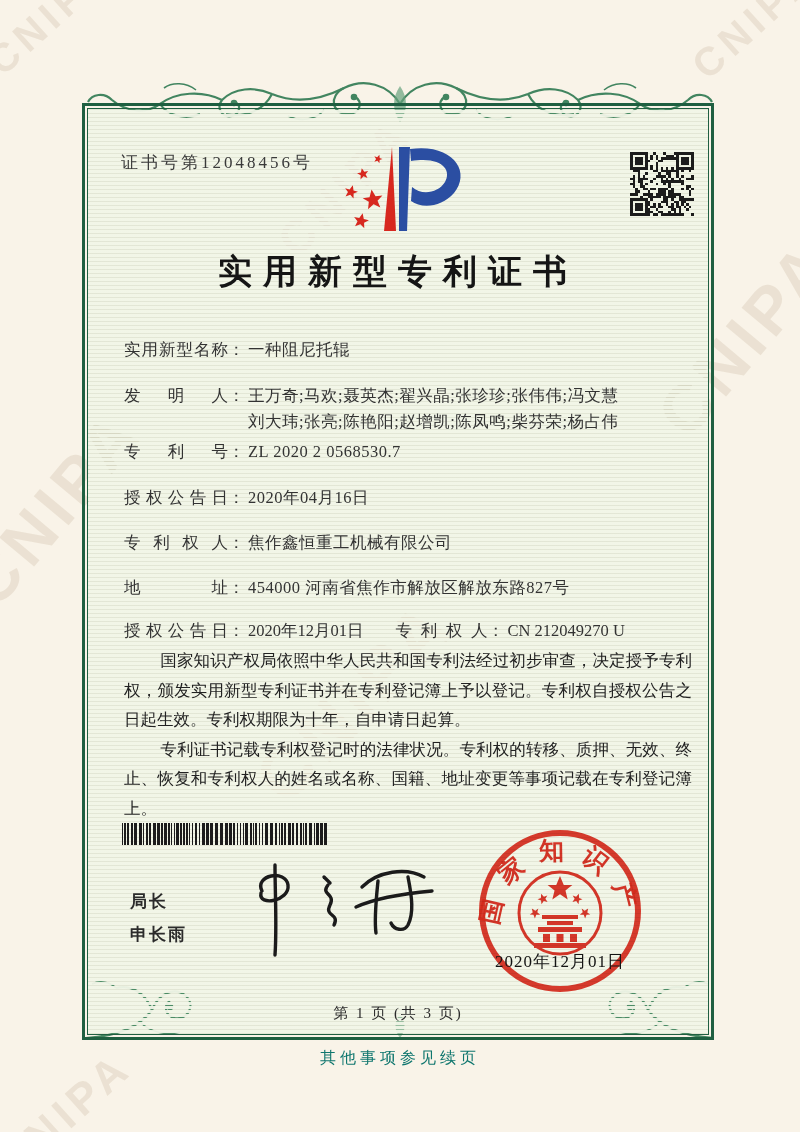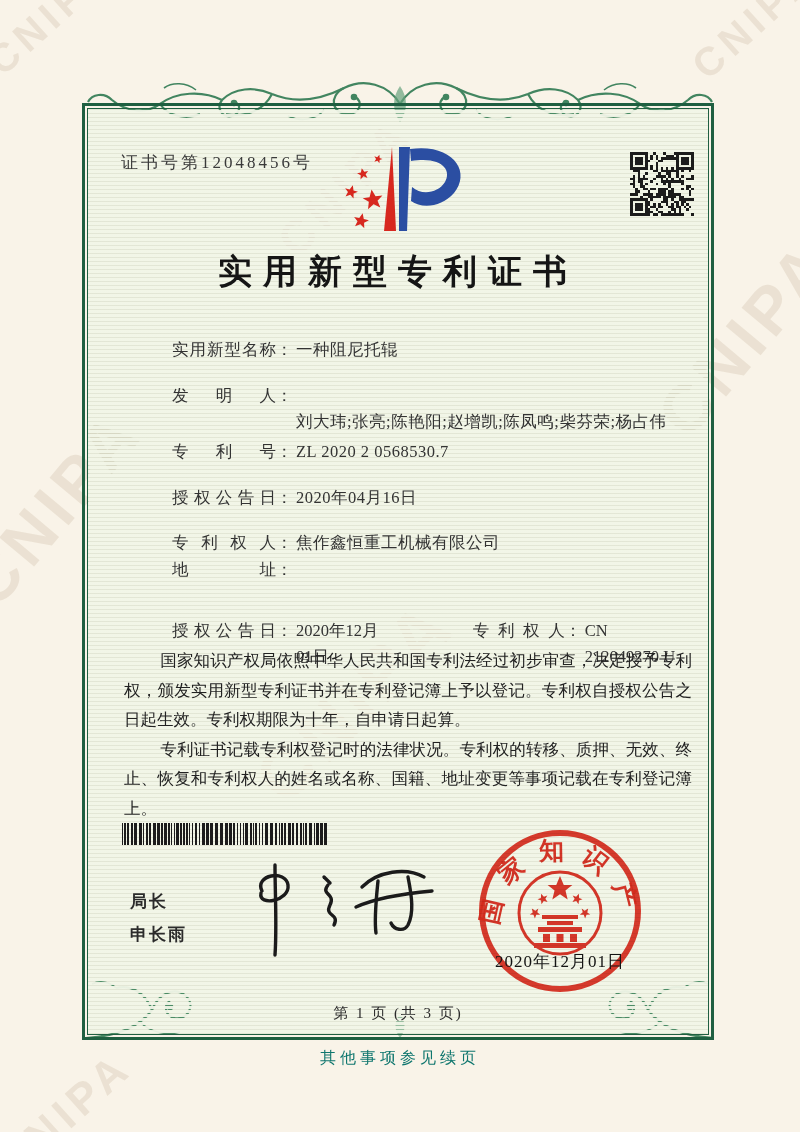--- a/index.html
+++ b/index.html
@@ -43,29 +43,29 @@
   
   .cert-no{position:absolute;left:33px;top:42px;font-size:17px;letter-spacing:3px;color:#3a3a3a;}
   .logo{position:absolute;left:238px;top:30px;}
   .qr{position:absolute;left:542px;top:43px;width:64px;height:64px;}
   .title{
     position:absolute;left:0;top:140px;width:100%;text-align:center;
     font-size:34px;font-weight:bold;letter-spacing:11px;color:#151515;
   }
   
   .row{position:absolute;left:36px;right:24px;display:flex;font-size:16.5px;line-height:26px;color:#333;}
-  .flabel{display:inline-block;width:104px;text-align:justify;text-align-last:justify;flex:none;margin-left:48px;}
+  .flabel{display:inline-block;width:104px;text-align:justify;text-align-last:justify;flex:none;}
   .colon{flex:none;width:20px;}
   .fvalue{flex:1;letter-spacing:.5px;}
   .r-name{top:228px;}
   .r-inventors{top:274px;}
   .r-patentno{top:330px;}
   .r-filing{top:376px;}
   .r-patentee{top:421px;}
-  .r-address{top:448px;}
+  .r-address{top:466px;}
   .r-grant{top:509px;}
   .grant-group{display:flex;}
   .grant-col2{margin-left:32px;display:flex;}
   .grant-col2 .flabel{width:92px;}
   
   .paras{position:absolute;left:36px;top:537px;width:568px;font-size:16.5px;line-height:29.5px;color:#222;text-align:justify;}
   .para{text-indent:2.2em;margin:0;}
   
   .barcode{position:absolute;left:34px;top:714px;width:210px;height:22px;font-size:0;white-space:nowrap;}
   .barcode i{display:inline-block;height:100%;background:#1c1c1c;vertical-align:top;}
@@ -468,21 +468,21 @@
       <div class="row r-name">
         <span class="flabel">实用新型名称</span>
         <span class="colon">：</span>
         <span class="fvalue">一种阻尼托辊</span>
       </div>
 
       <div class="row r-inventors">
         <span class="flabel">发明人</span>
         <span class="colon">：</span>
         <span class="fvalue">
-          <br>
+          <span>王万奇;马欢;聂英杰;翟兴晶;张珍珍;张伟伟;冯文慧</span><br>
           <span>刘大玮;张亮;陈艳阳;赵增凯;陈凤鸣;柴芬荣;杨占伟</span>
         </span>
       </div>
 
       <div class="row r-patentno">
         <span class="flabel">专利号</span>
         <span class="colon">：</span>
         <span class="fvalue">ZL 2020 2 0568530.7</span>
       </div>
 
@@ -494,20 +494,21 @@
 
       <div class="row r-patentee">
         <span class="flabel">专利权人</span>
         <span class="colon">：</span>
         <span class="fvalue">焦作鑫恒重工机械有限公司</span>
       </div>
 
       <div class="row r-address">
         <span class="flabel">地址</span>
         <span class="colon">：</span>
+        <span class="fvalue">454000 河南省焦作市解放区解放东路827号</span>
       </div>
 
       <div class="row r-grant">
         <span class="grant-group">
           <span class="flabel">授权公告日</span>
           <span class="colon">：</span>
           <span>2020年12月01日</span>
         </span>
         <span class="grant-col2">
           <span class="flabel">专利权人</span>

